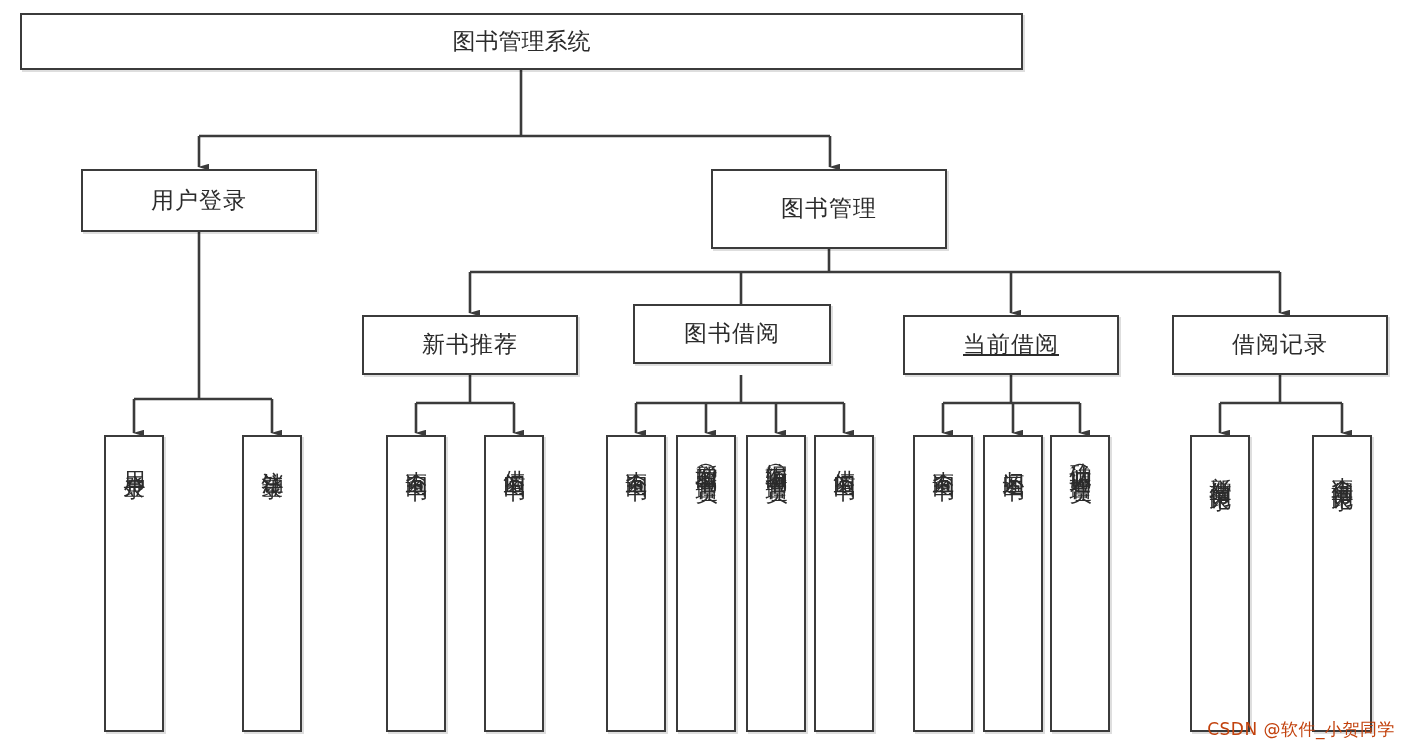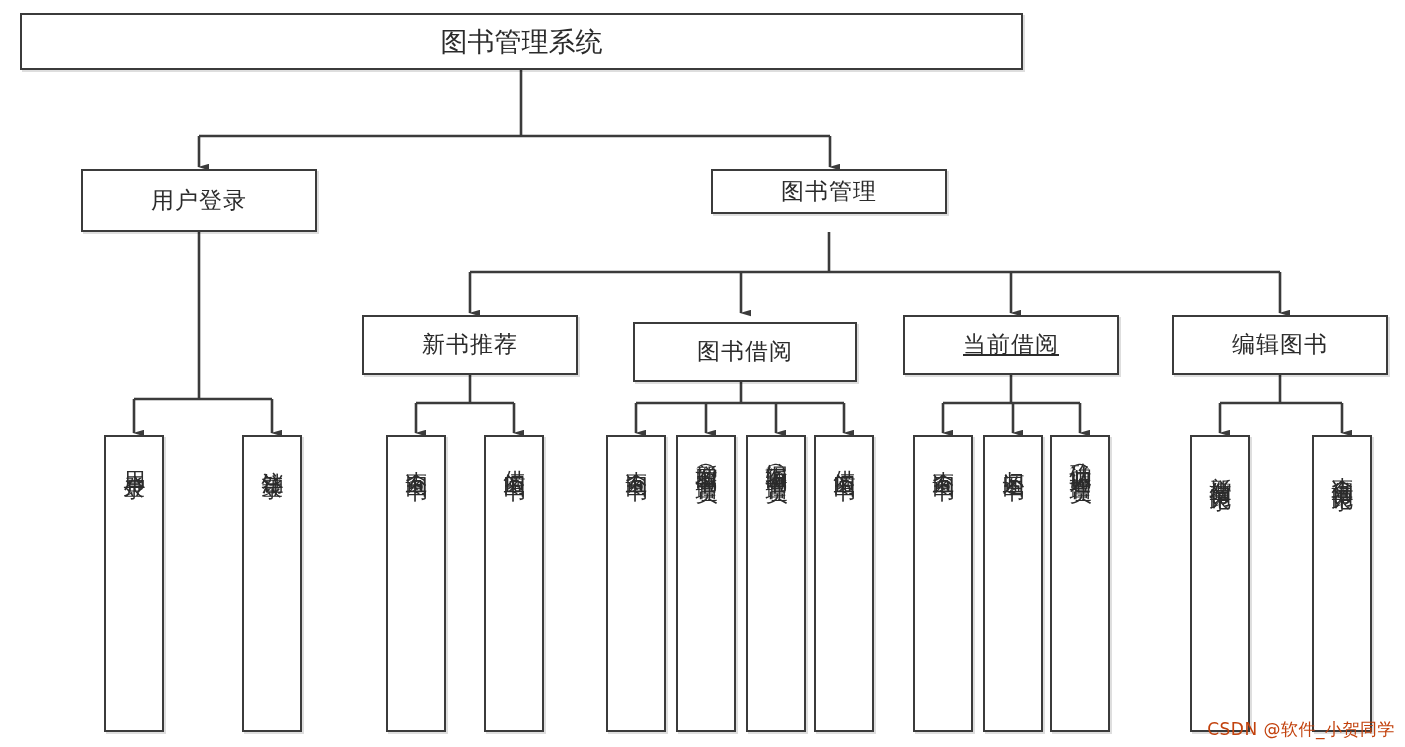--- a/index.html
+++ b/index.html
@@ -35,21 +35,21 @@
     align-items: center;
     justify-content: center;
     color: #2b2b2b;
   }
   .node.horiz {
     font-size: 23px;
     letter-spacing: 1px;
     line-height: 1.1;
   }
   .node.title {
-    font-size: 27px;
+    font-size: 23px;
   }
   .node.vert {
     align-items: flex-start;
     justify-content: center;
     padding-top: 16px;
   }
   .vlabel {
     writing-mode: vertical-rl;
     text-orientation: upright;
     font-size: 22px;
@@ -123,35 +123,35 @@
     </g>
   </svg>
 
   <div class="node title" style="left:20px; top:13px; width:1003px; height:57px;">
     <span>图书管理系统</span>
   </div>
 
   <div class="node horiz" style="left:81px; top:169px; width:236px; height:63px;">
     <span>用户登录</span>
   </div>
-  <div class="node horiz" style="left:711px; top:169px; width:236px; height:45px;">
+  <div class="node horiz" style="left:711px; top:169px; width:236px; height:80px;">
     <span>图书管理</span>
   </div>
 
   <div class="node horiz" style="left:362px; top:315px; width:216px; height:60px;">
     <span>新书推荐</span>
   </div>
-  <div class="node horiz" style="left:633px; top:322px; width:224px; height:60px;">
+  <div class="node horiz" style="left:633px; top:304px; width:198px; height:60px;">
     <span>图书借阅</span>
   </div>
   <div class="node horiz" style="left:903px; top:315px; width:216px; height:60px;text-decoration:underline;">
     <span>当前借阅</span>
   </div>
   <div class="node horiz" style="left:1172px; top:315px; width:216px; height:60px;">
-    <span>编辑图书</span>
+    <span>借阅记录</span>
   </div>
 
   <div class="node vert" style="left:104px; top:435px; width:60px; height:297px;">
     <span class="vlabel">用户登录</span>
   </div>
   <div class="node vert" style="left:242px; top:435px; width:60px; height:297px;">
     <span class="vlabel">注销登录</span>
   </div>
   <div class="node vert" style="left:386px; top:435px; width:60px; height:297px;">
     <span class="vlabel">查询图书</span>

